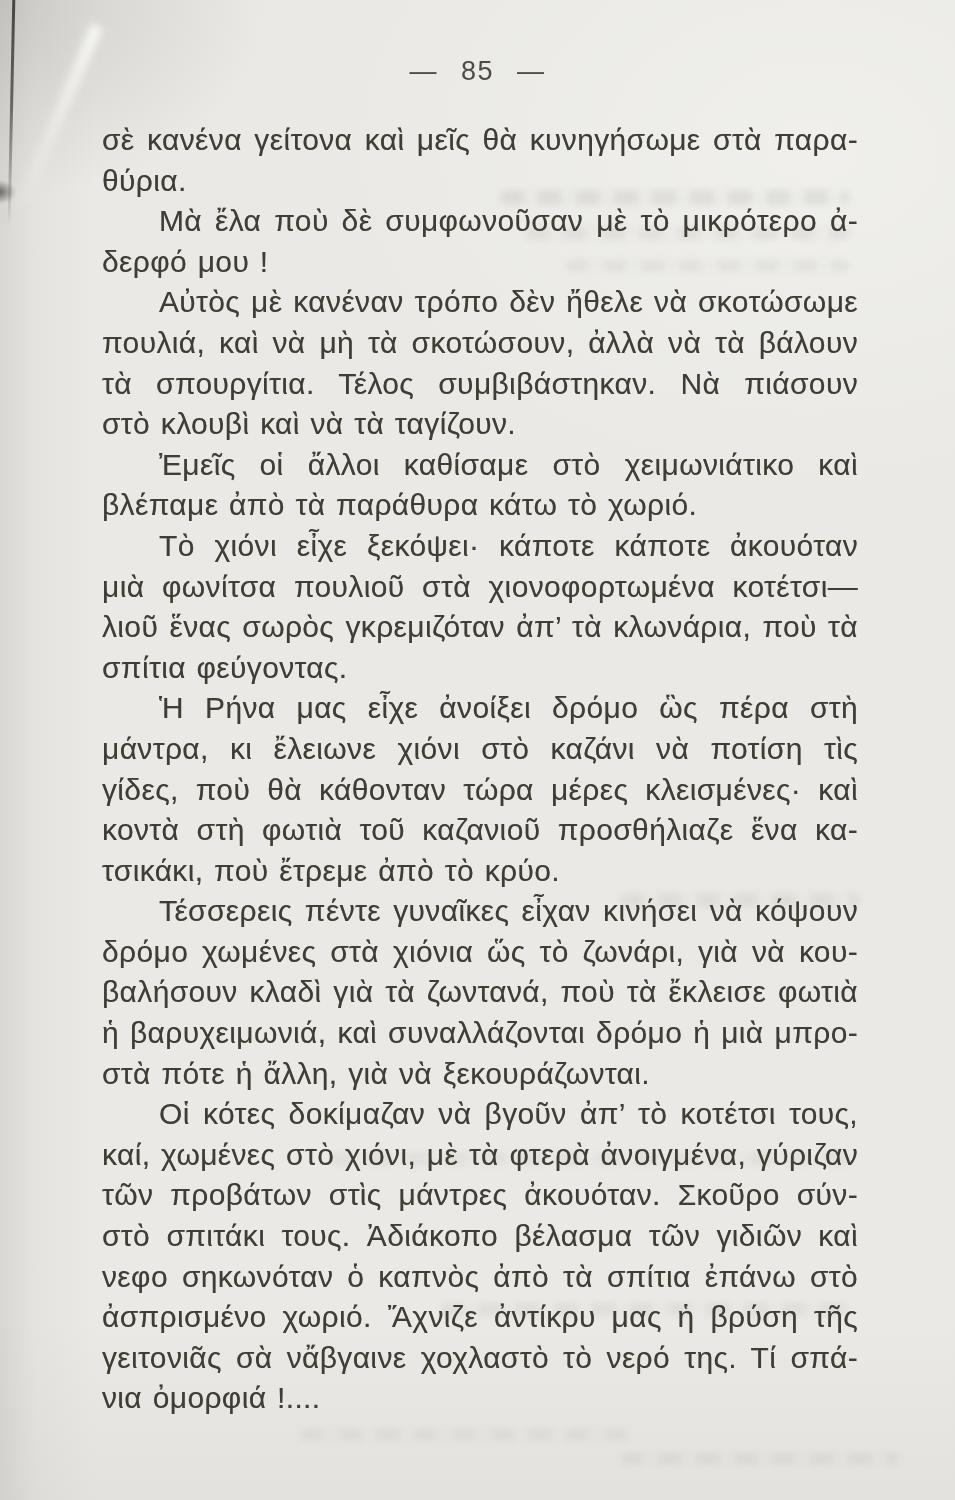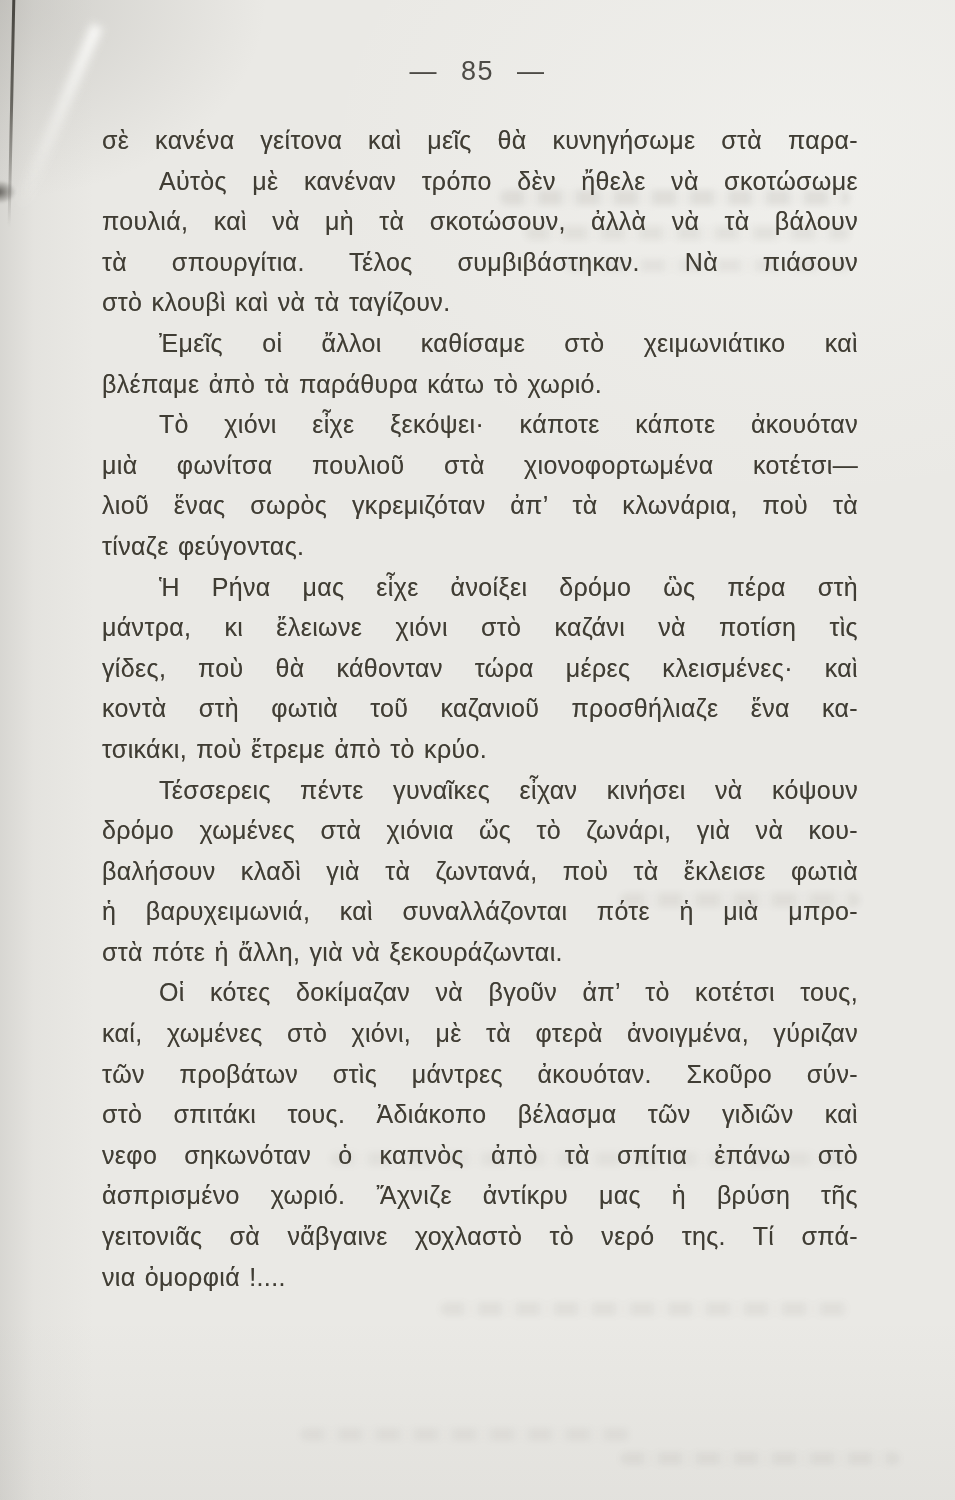--- a/index.html
+++ b/index.html
@@ -74,21 +74,21 @@
     color: #4d4b46;
     letter-spacing: 1.5px;
     word-spacing: 14px;
   }
 
   .text {
     position: absolute;
     top: 120px;
     left: 102px;
     width: 756px;
-    font-size: 25px;
+    font-size: 30px;
     line-height: 40.6px;
     color: #403d34;
     letter-spacing: 0.35px;
     word-spacing: 2px;
     text-shadow: 0 0 0.6px rgba(64,61,52,0.45);
   }
   .para { margin: 0; padding: 0; }
   .line {
     text-align: justify;
     text-align-last: justify;
@@ -114,49 +114,54 @@
   <div class="smudge s7"></div>
   <div class="smudge s8"></div>
 
   <header class="pageno">
     <span>— 85 —</span>
   </header>
 
   <main class="text" id="text-block">
       <div class="para">
         <div class="line">σὲ κανένα γείτονα καὶ μεῖς θὰ κυνηγήσωμε στὰ παρα-</div>
+        <div class="line endline">θύρια.</div>
+      </div>
+      <div class="para">
+        <div class="line indent">Μὰ ἔλα ποὺ δὲ συμφωνοῦσαν μὲ τὸ μικρότερο ἀ-</div>
+        <div class="line endline">δερφό μου !</div>
       </div>
       <div class="para">
         <div class="line indent">Αὐτὸς μὲ κανέναν τρόπο δὲν ἤθελε νὰ σκοτώσωμε</div>
         <div class="line">πουλιά, καὶ νὰ μὴ τὰ σκοτώσουν, ἀλλὰ νὰ τὰ βάλουν</div>
         <div class="line">τὰ σπουργίτια. Τέλος συμβιβάστηκαν. Νὰ πιάσουν</div>
         <div class="line endline">στὸ κλουβὶ καὶ νὰ τὰ ταγίζουν.</div>
       </div>
       <div class="para">
         <div class="line indent">Ἐμεῖς οἱ ἄλλοι καθίσαμε στὸ χειμωνιάτικο καὶ</div>
         <div class="line endline">βλέπαμε ἀπὸ τὰ παράθυρα κάτω τὸ χωριό.</div>
       </div>
       <div class="para">
         <div class="line indent">Τὸ χιόνι εἶχε ξεκόψει· κάποτε κάποτε ἀκουόταν</div>
         <div class="line">μιὰ φωνίτσα πουλιοῦ στὰ χιονοφορτωμένα κοτέτσι—</div>
         <div class="line">λιοῦ ἕνας σωρὸς γκρεμιζόταν ἀπ’ τὰ κλωνάρια, ποὺ τὰ</div>
-        <div class="line endline">τίναζε φεύγοντας.</div>
+        <div class="line endline">σπίτια φεύγοντας.</div>
       </div>
       <div class="para">
         <div class="line indent">Ἡ Ρήνα μας εἶχε ἀνοίξει δρόμο ὣς πέρα στὴ</div>
         <div class="line">μάντρα, κι ἔλειωνε χιόνι στὸ καζάνι νὰ ποτίση τὶς</div>
         <div class="line">γίδες, ποὺ θὰ κάθονταν τώρα μέρες κλεισμένες· καὶ</div>
         <div class="line">κοντὰ στὴ φωτιὰ τοῦ καζανιοῦ προσθήλιαζε ἕνα κα-</div>
         <div class="line endline">τσικάκι, ποὺ ἔτρεμε ἀπὸ τὸ κρύο.</div>
       </div>
       <div class="para">
         <div class="line indent">Τέσσερεις πέντε γυναῖκες εἶχαν κινήσει νὰ κόψουν</div>
         <div class="line">δρόμο χωμένες στὰ χιόνια ὥς τὸ ζωνάρι, γιὰ νὰ κου-</div>
         <div class="line">βαλήσουν κλαδὶ γιὰ τὰ ζωντανά, ποὺ τὰ ἔκλεισε φωτιὰ</div>
-        <div class="line">ἡ βαρυχειμωνιά, καὶ συναλλάζονται πότε ἡ μιὰ μπρο-</div>
+        <div class="line">ἡ βαρυχειμωνιά, καὶ συναλλάζονται δρόμο ἡ μιὰ μπρο-</div>
         <div class="line endline">στὰ πότε ἡ ἄλλη, γιὰ νὰ ξεκουράζωνται.</div>
       </div>
       <div class="para">
         <div class="line indent">Οἱ κότες δοκίμαζαν νὰ βγοῦν ἀπ’ τὸ κοτέτσι τους,</div>
         <div class="line">καί, χωμένες στὸ χιόνι, μὲ τὰ φτερὰ ἀνοιγμένα, γύριζαν</div>
         <div class="line">τῶν προβάτων στὶς μάντρες ἀκουόταν. Σκοῦρο σύν-</div>
         <div class="line">στὸ σπιτάκι τους. Ἀδιάκοπο βέλασμα τῶν γιδιῶν καὶ</div>
         <div class="line">νεφο σηκωνόταν ὁ καπνὸς ἀπὸ τὰ σπίτια ἐπάνω στὸ</div>
         <div class="line">ἀσπρισμένο χωριό. Ἄχνιζε ἀντίκρυ μας ἡ βρύση τῆς</div>
         <div class="line">γειτονιᾶς σὰ νἄβγαινε χοχλαστὸ τὸ νερό της. Τί σπά-</div>

